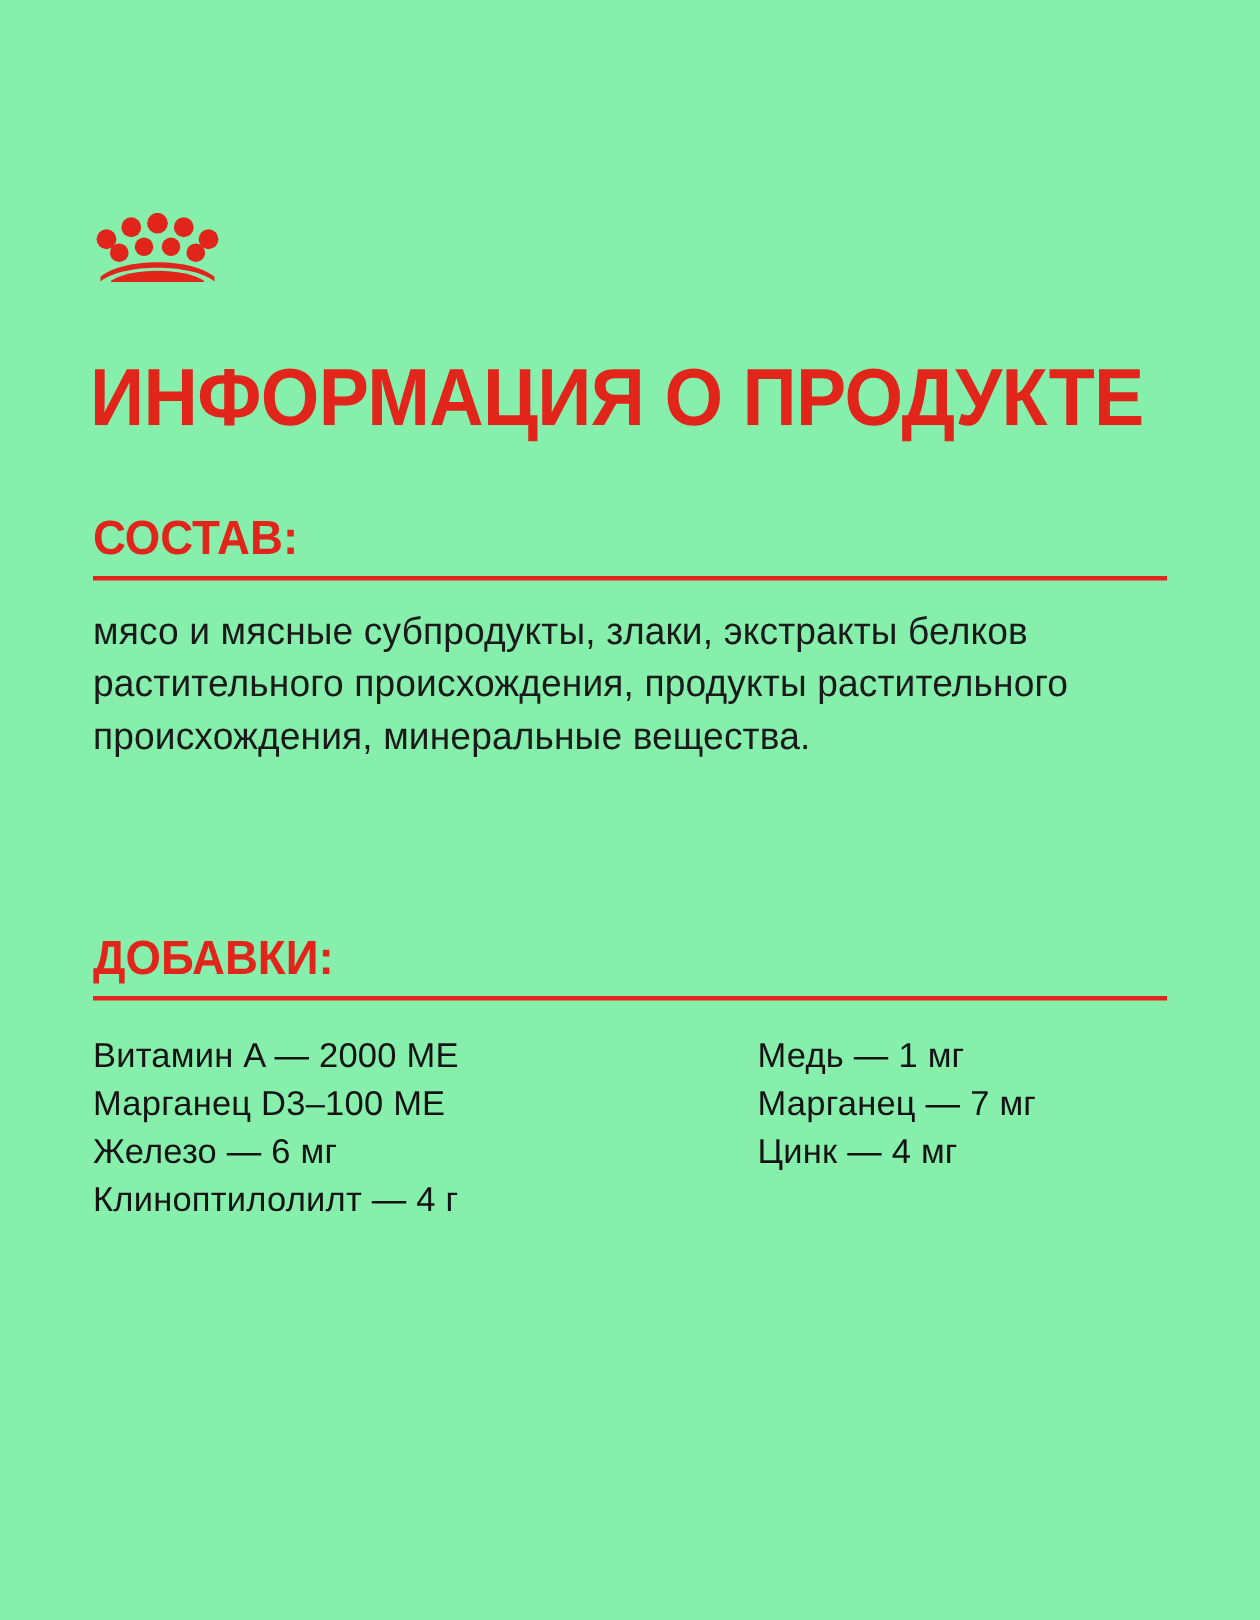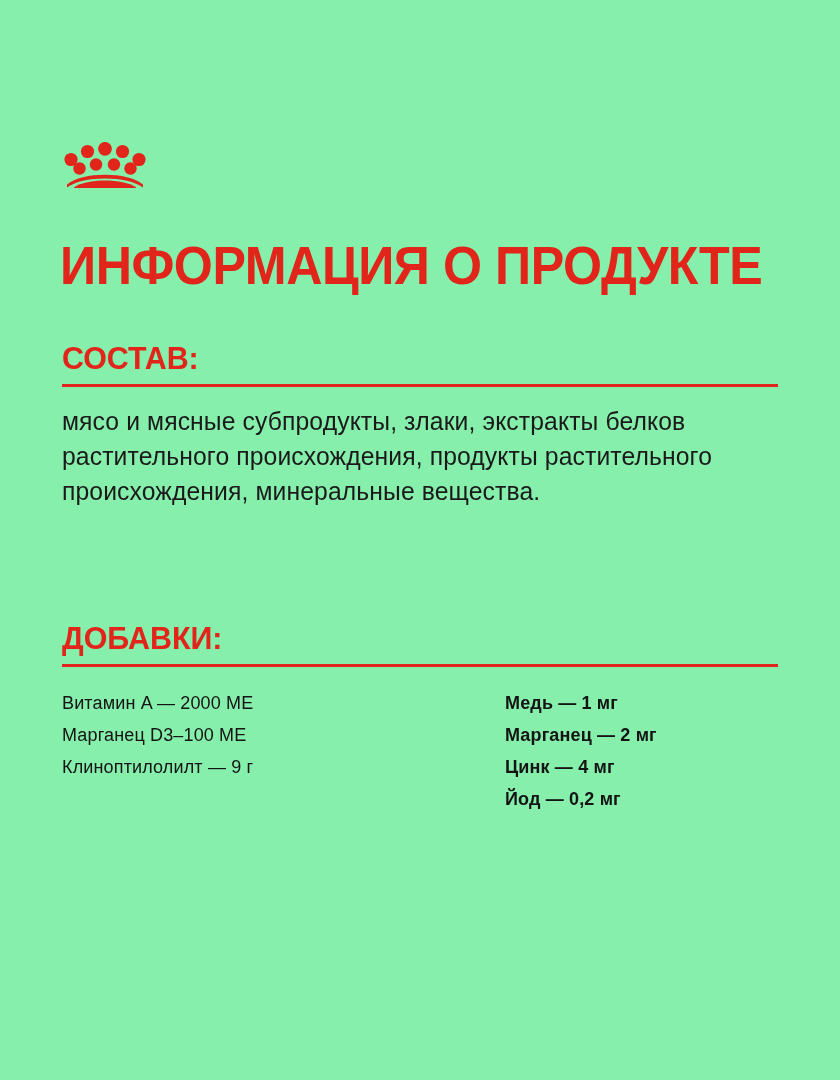--- a/index.html
+++ b/index.html
@@ -103,26 +103,26 @@
     margin-top: 20px;
     position: relative;
     width: 716px;
     display: flex;
   }
   .additives-col {
     display: flex;
     flex-direction: column;
   }
   .additives-col-left  { width: 443px; }
-  .additives-col-right { width: 273px; font-weight: bold; }
+  .additives-col-right { width: 273px; }
 
   .additive-item {
     color: #141414;
     font-family: "Liberation Sans", "DejaVu Sans", sans-serif;
-    font-size: 18px;
+    font-size: 23px;
     line-height: 32px;
     letter-spacing: 0.15px;
     white-space: nowrap;
   }
 </style>
 </head>
 <body>
 
 <div class="page">
 
@@ -156,24 +156,24 @@
   </section>
 
   <section class="section section-additives">
     <h2 class="section-heading">ДОБАВКИ:</h2>
     <div class="section-rule"></div>
 
     <div class="additives-columns">
       <div class="additives-col additives-col-left">
         <div class="additive-item">Витамин A — 2000 МЕ</div>
         <div class="additive-item">Марганец D3–100 МЕ</div>
-        <div class="additive-item">Клиноптилолилт — 9 г</div>
+        <div class="additive-item">Железо — 6 мг</div>
+        <div class="additive-item">Клиноптилолилт — 4 г</div>
       </div>
       <div class="additives-col additives-col-right">
         <div class="additive-item">Медь — 1 мг</div>
-        <div class="additive-item">Марганец — 2 мг</div>
+        <div class="additive-item">Марганец — 7 мг</div>
         <div class="additive-item">Цинк — 4 мг</div>
-        <div class="additive-item">Йод — 0,2 мг</div>
       </div>
     </div>
   </section>
 
 </div>
 
 </body></html>

